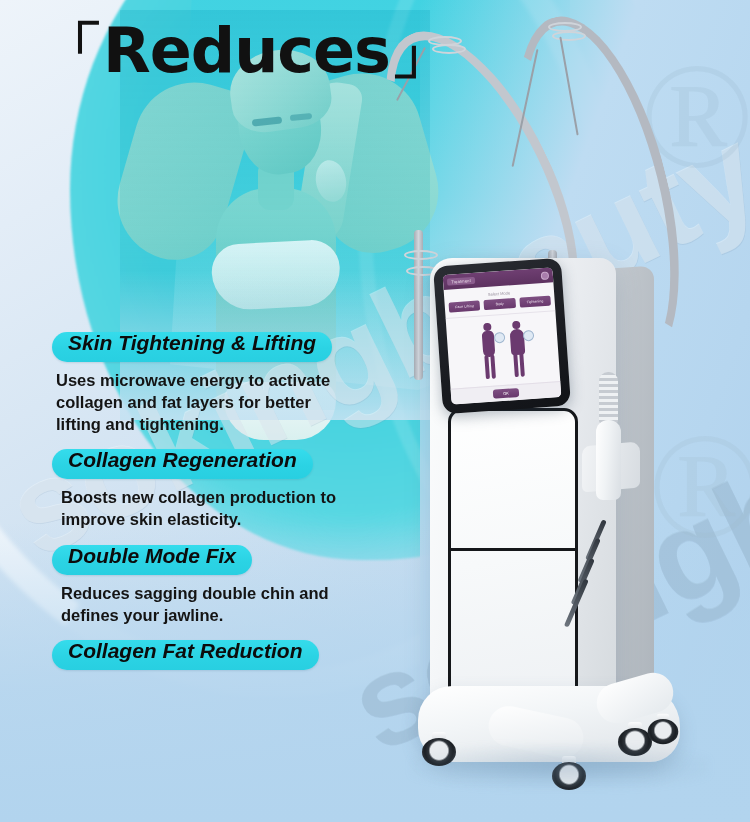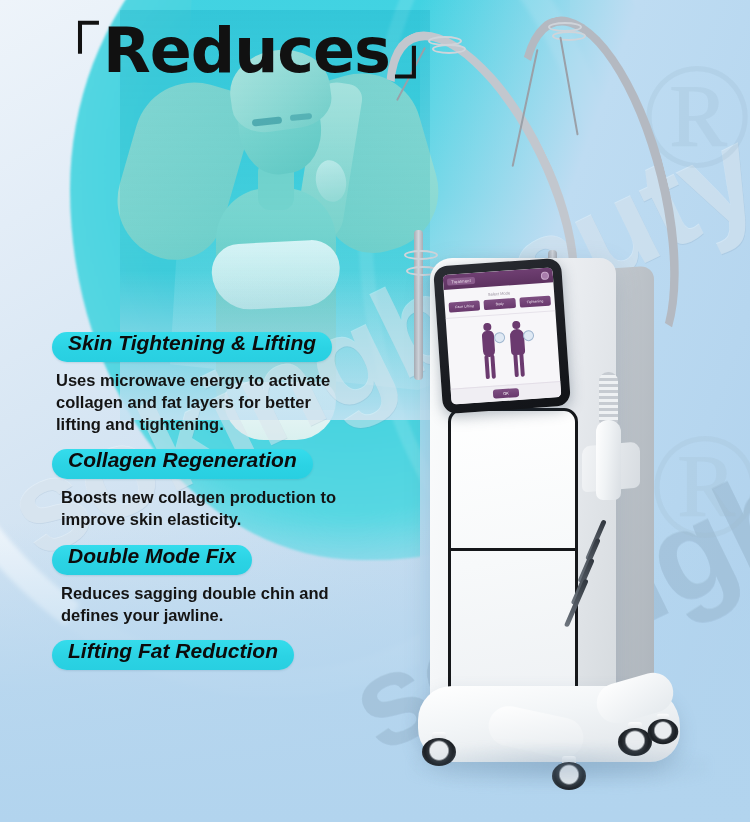--- a/index.html
+++ b/index.html
@@ -486,18 +486,18 @@
       <div class="feature-pill">Collagen Regeneration</div>
       <div class="feature-desc tight">Boosts new collagen production to improve skin elasticity.</div>
     </div>
 
     <div class="feature">
       <div class="feature-pill">Double Mode Fix</div>
       <div class="feature-desc tight">Reduces sagging double chin and defines your jawline.</div>
     </div>
 
     <div class="feature">
-      <div class="feature-pill">Lifting Fat Reduction</div>
+      <div class="feature-pill">Collagen Fat Reduction</div>
     </div>
 
   </div>
 
 </div>
 
 </body></html>

